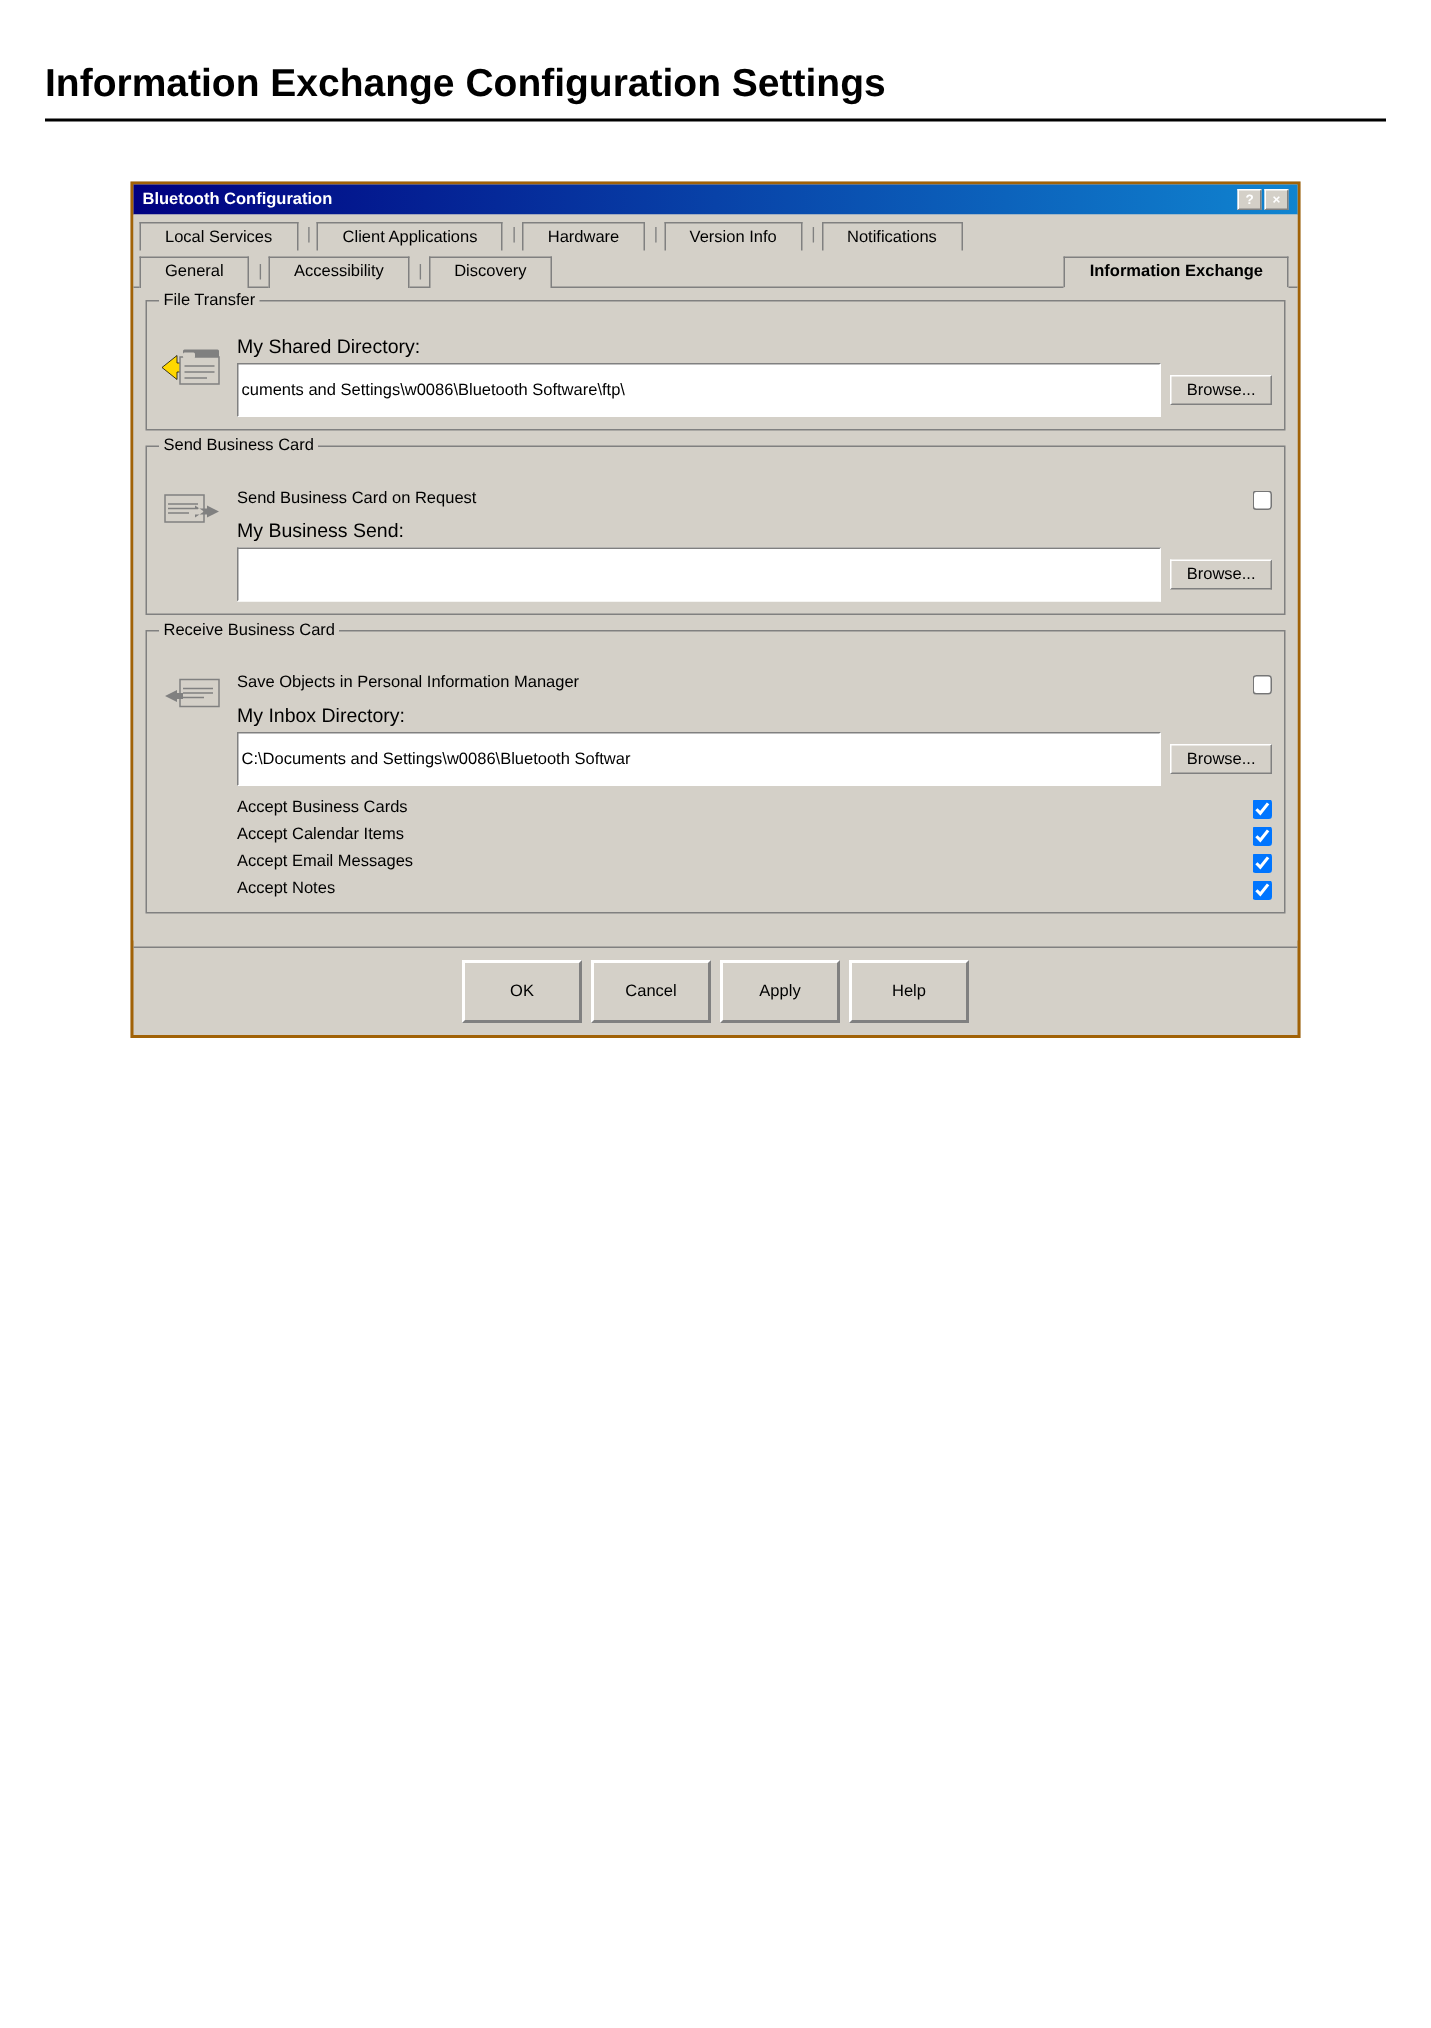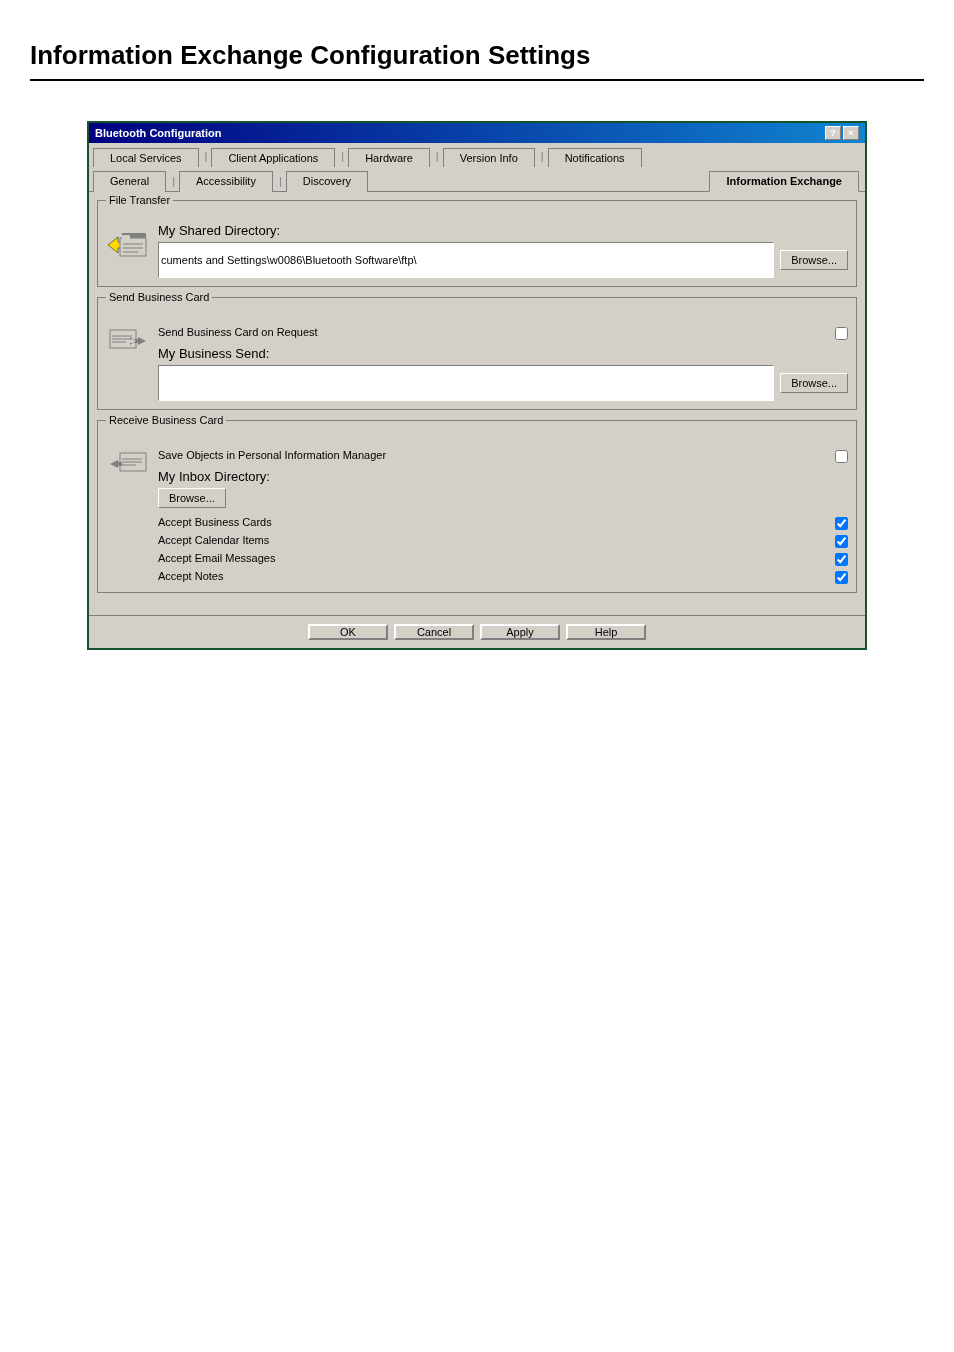--- a/index.html
+++ b/index.html
@@ -12,21 +12,21 @@
 
     .page-title {
       font-size: 26px;
       font-weight: bold;
       border-bottom: 2px solid #000;
       padding-bottom: 8px;
       margin-bottom: 40px;
     }
 
     .dialog {
-      border: 2px solid #14532d;
+      border: 2px solid #a16207;
       background: #d4d0c8;
       width: 780px;
       margin: 0 auto;
       font-family: "MS Sans Serif", Arial, sans-serif;
       font-size: 11px;
     }
 
     .dialog-titlebar {
       background: linear-gradient(to right, #000080, #1084d0);
       color: white;
@@ -182,21 +182,21 @@
       gap: 6px;
       padding: 8px;
       border-top: 1px solid #808080;
       margin-top: 4px;
     }
 
     .bottom-btn {
       background: #d4d0c8;
       border: 2px solid;
       border-color: #fff #808080 #808080 #fff;
-      padding: 0 0;
+      padding: 13px 0;
       font-size: 11px;
       cursor: pointer;
       width: 80px;
       text-align: center;
       font-family: "MS Sans Serif", Arial, sans-serif;
     }
 
     .file-transfer-icon {
       width: 44px;
       height: 44px;
@@ -331,20 +331,21 @@
             <polygon points="2,19 10,15 10,17 14,17 14,21 10,21 10,23" fill="#808080"></polygon>
           </svg>
         </div>
         <div class="group-fields">
           <div class="checkbox-row">
             <label>Save Objects in Personal Information Manager</label>
             <input type="checkbox" style="">
           </div>
           <label style="margin-top:6px; display:block;">My Inbox Directory:</label>
           <div class="field-row">
+            <input type="text" class="text-input" readonly="" value="C:\Documents and Settings\w0086\Bluetooth Softwar" style="">
             <button class="win-button">Browse...</button>
           </div>
 
           <div class="checkbox-row" style="margin-top: 8px;">
             <label>Accept Business Cards</label>
             <input type="checkbox" checked="" style="">
           </div>
           <div class="checkbox-row" style="margin-top: 4px;">
             <label>Accept Calendar Items</label>
             <input type="checkbox" checked="" style="">

